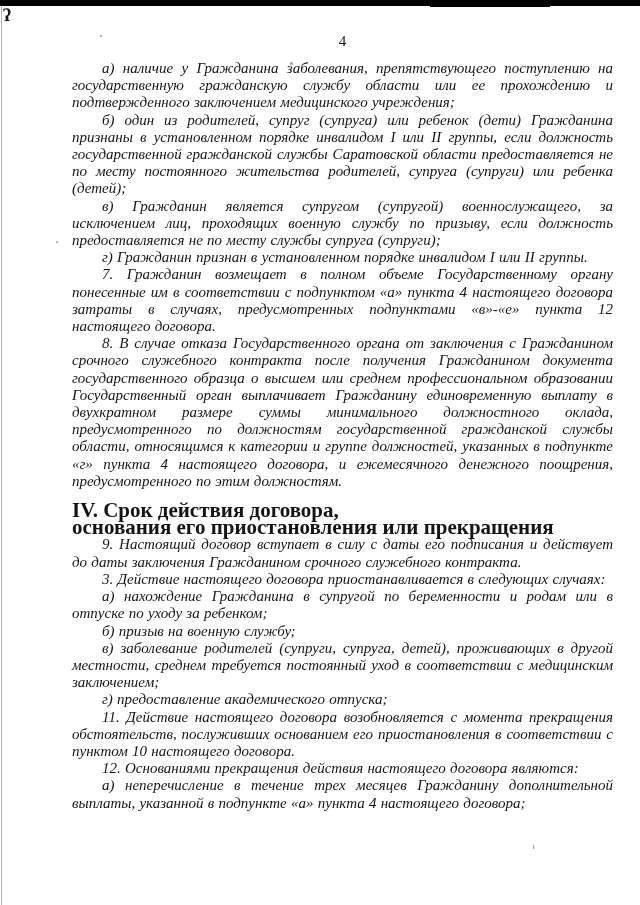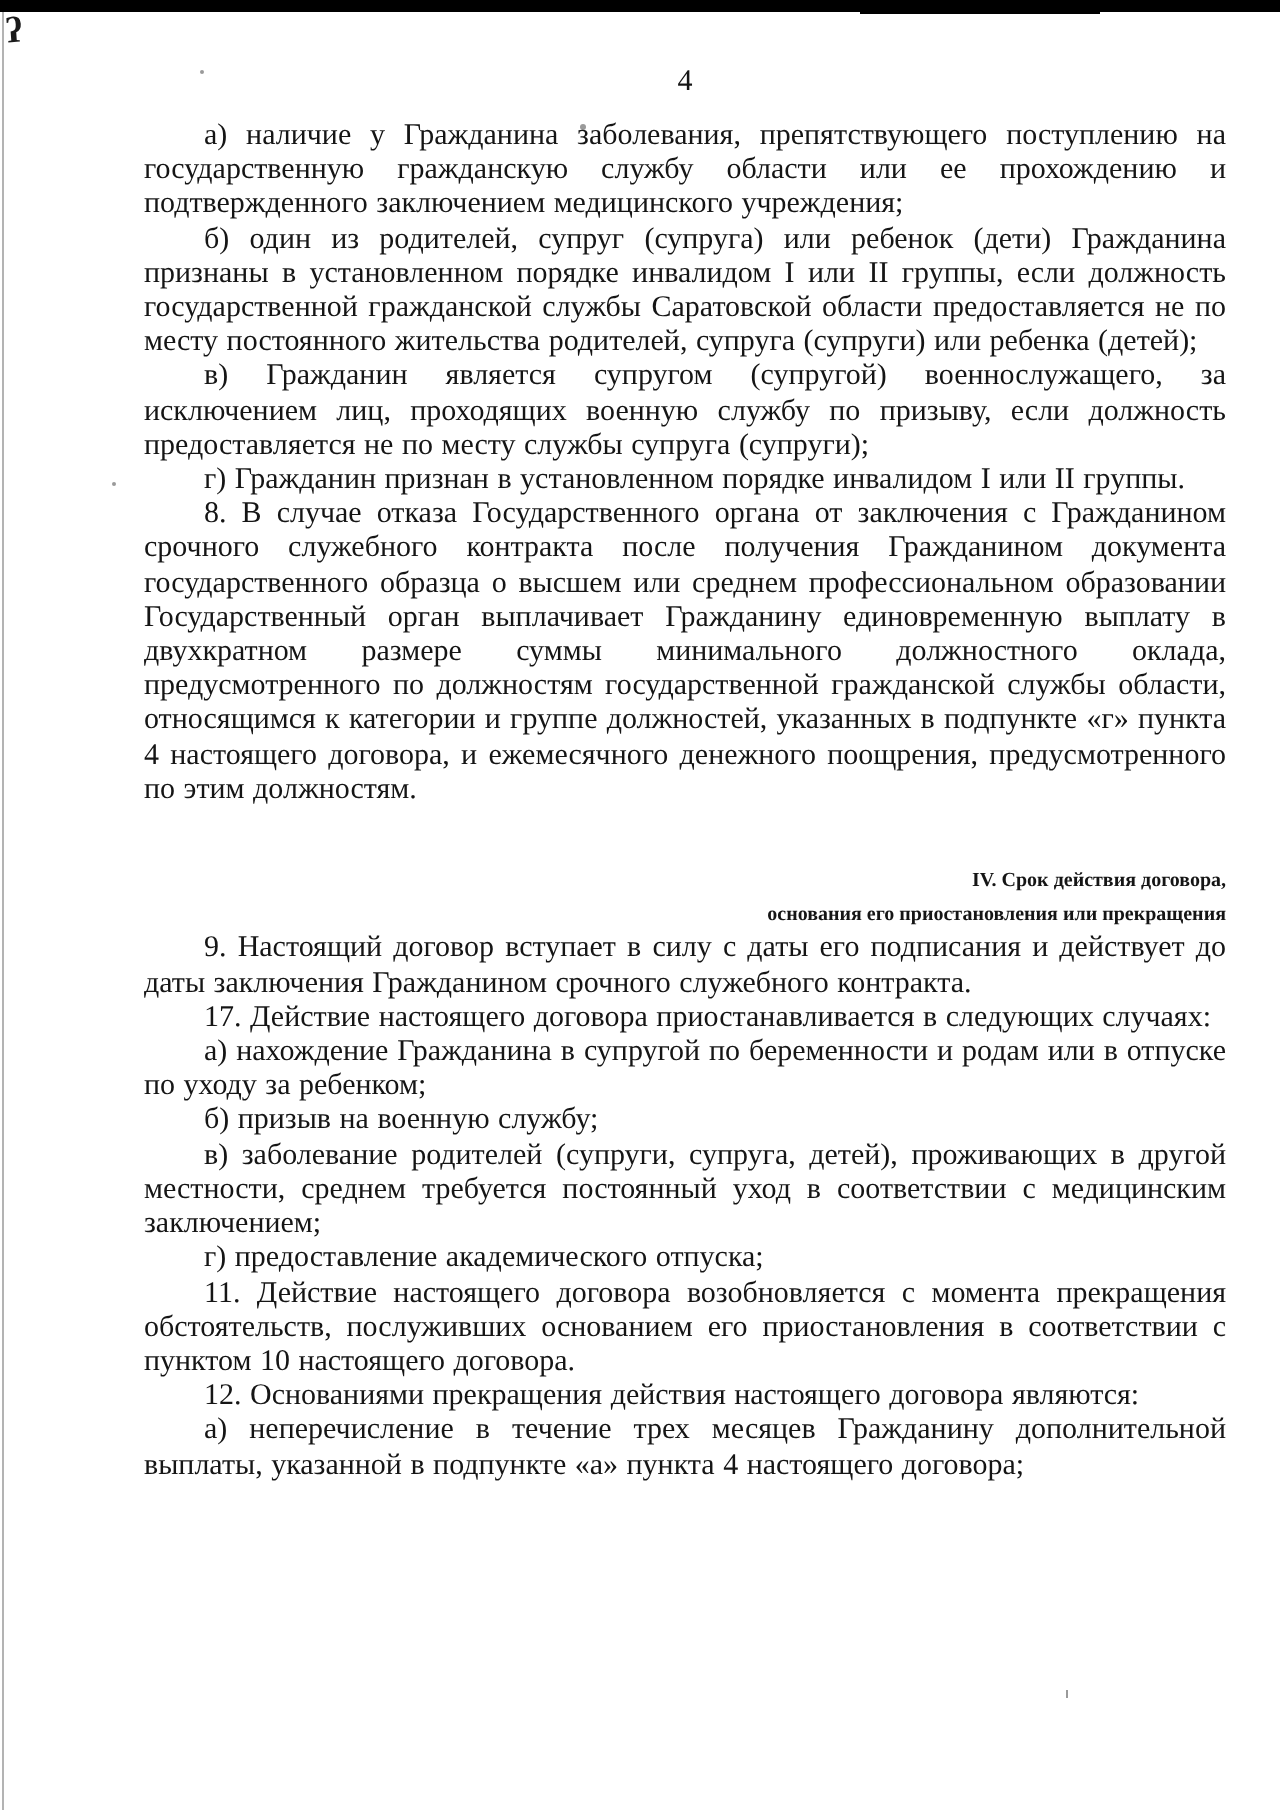--- a/index.html
+++ b/index.html
@@ -46,27 +46,28 @@
     font-size: 15px;
     line-height: 17px;
     margin-bottom: 10px;
   }
   .para {
     font-size: 15px;
     line-height: 17.2px;
     text-align: justify;
     text-indent: 30px;
     word-spacing: 0.5px;
+    font-style: italic;
   }
   .heading {
-    font-size: 10px;
+    font-size: 21px;
     line-height: 17.2px;
     font-weight: bold;
-    text-align: right;
-    margin-top: 28px;
+    text-align: left;
+    margin-top: 12px;
     white-space: pre-line;
   }
 </style>
 </head>
 <body>
 
 <div class="scan-bar-top"></div>
 <div class="scan-edge-left"></div>
 <div class="hand-mark">ʔ</div>
 <div class="speck speck-1"></div>
@@ -74,25 +75,26 @@
 <div class="speck speck-3"></div>
 <div class="speck speck-4"></div>
 
 <div class="page">
   <div class="page-number">4</div>
   <div id="doc-body">
       <div class="para">а) наличие у Гражданина заболевания, препятствующего поступлению на государственную гражданскую службу области или ее прохождению и подтвержденного заключением медицинского учреждения;</div>
       <div class="para">б) один из родителей, супруг (супруга) или ребенок (дети) Гражданина признаны в установленном порядке инвалидом I или II группы, если должность государственной гражданской службы Саратовской области предоставляется не по месту постоянного жительства родителей, супруга (супруги) или ребенка (детей);</div>
       <div class="para">в) Гражданин является супругом (супругой) военнослужащего, за исключением лиц, проходящих военную службу по призыву, если должность предоставляется не по месту службы супруга (супруги);</div>
       <div class="para">г) Гражданин признан в установленном порядке инвалидом I или II группы.</div>
+      <div class="para">7. Гражданин возмещает в полном объеме Государственному органу понесенные им в соответствии с подпунктом «а» пункта 4 настоящего договора затраты в случаях, предусмотренных подпунктами «в»-«е» пункта 12 настоящего договора.</div>
       <div class="para">8. В случае отказа Государственного органа от заключения с Гражданином срочного служебного контракта после получения Гражданином документа государственного образца о высшем или среднем профессиональном образовании Государственный орган выплачивает Гражданину единовременную выплату в двухкратном размере суммы минимального должностного оклада, предусмотренного по должностям государственной гражданской службы области, относящимся к категории и группе должностей, указанных в подпункте «г» пункта 4 настоящего договора, и ежемесячного денежного поощрения, предусмотренного по этим должностям.</div>
       <div class="heading">IV. Срок действия договора,
 основания его приостановления или прекращения</div>
       <div class="para">9. Настоящий договор вступает в силу с даты его подписания и действует до даты заключения Гражданином срочного служебного контракта.</div>
-      <div class="para">17. Действие настоящего договора приостанавливается в следующих случаях:</div>
+      <div class="para">3. Действие настоящего договора приостанавливается в следующих случаях:</div>
       <div class="para">а) нахождение Гражданина в супругой по беременности и родам или в отпуске по уходу за ребенком;</div>
       <div class="para">б) призыв на военную службу;</div>
       <div class="para">в) заболевание родителей (супруги, супруга, детей), проживающих в другой местности, среднем требуется постоянный уход в соответствии с медицинским заключением;</div>
       <div class="para">г) предоставление академического отпуска;</div>
       <div class="para">11. Действие настоящего договора возобновляется с момента прекращения обстоятельств, послуживших основанием его приостановления в соответствии с пунктом 10 настоящего договора.</div>
       <div class="para">12. Основаниями прекращения действия настоящего договора являются:</div>
       <div class="para">а) неперечисление в течение трех месяцев Гражданину дополнительной выплаты, указанной в подпункте «а» пункта 4 настоящего договора;</div>
     </div>
 </div>
 

